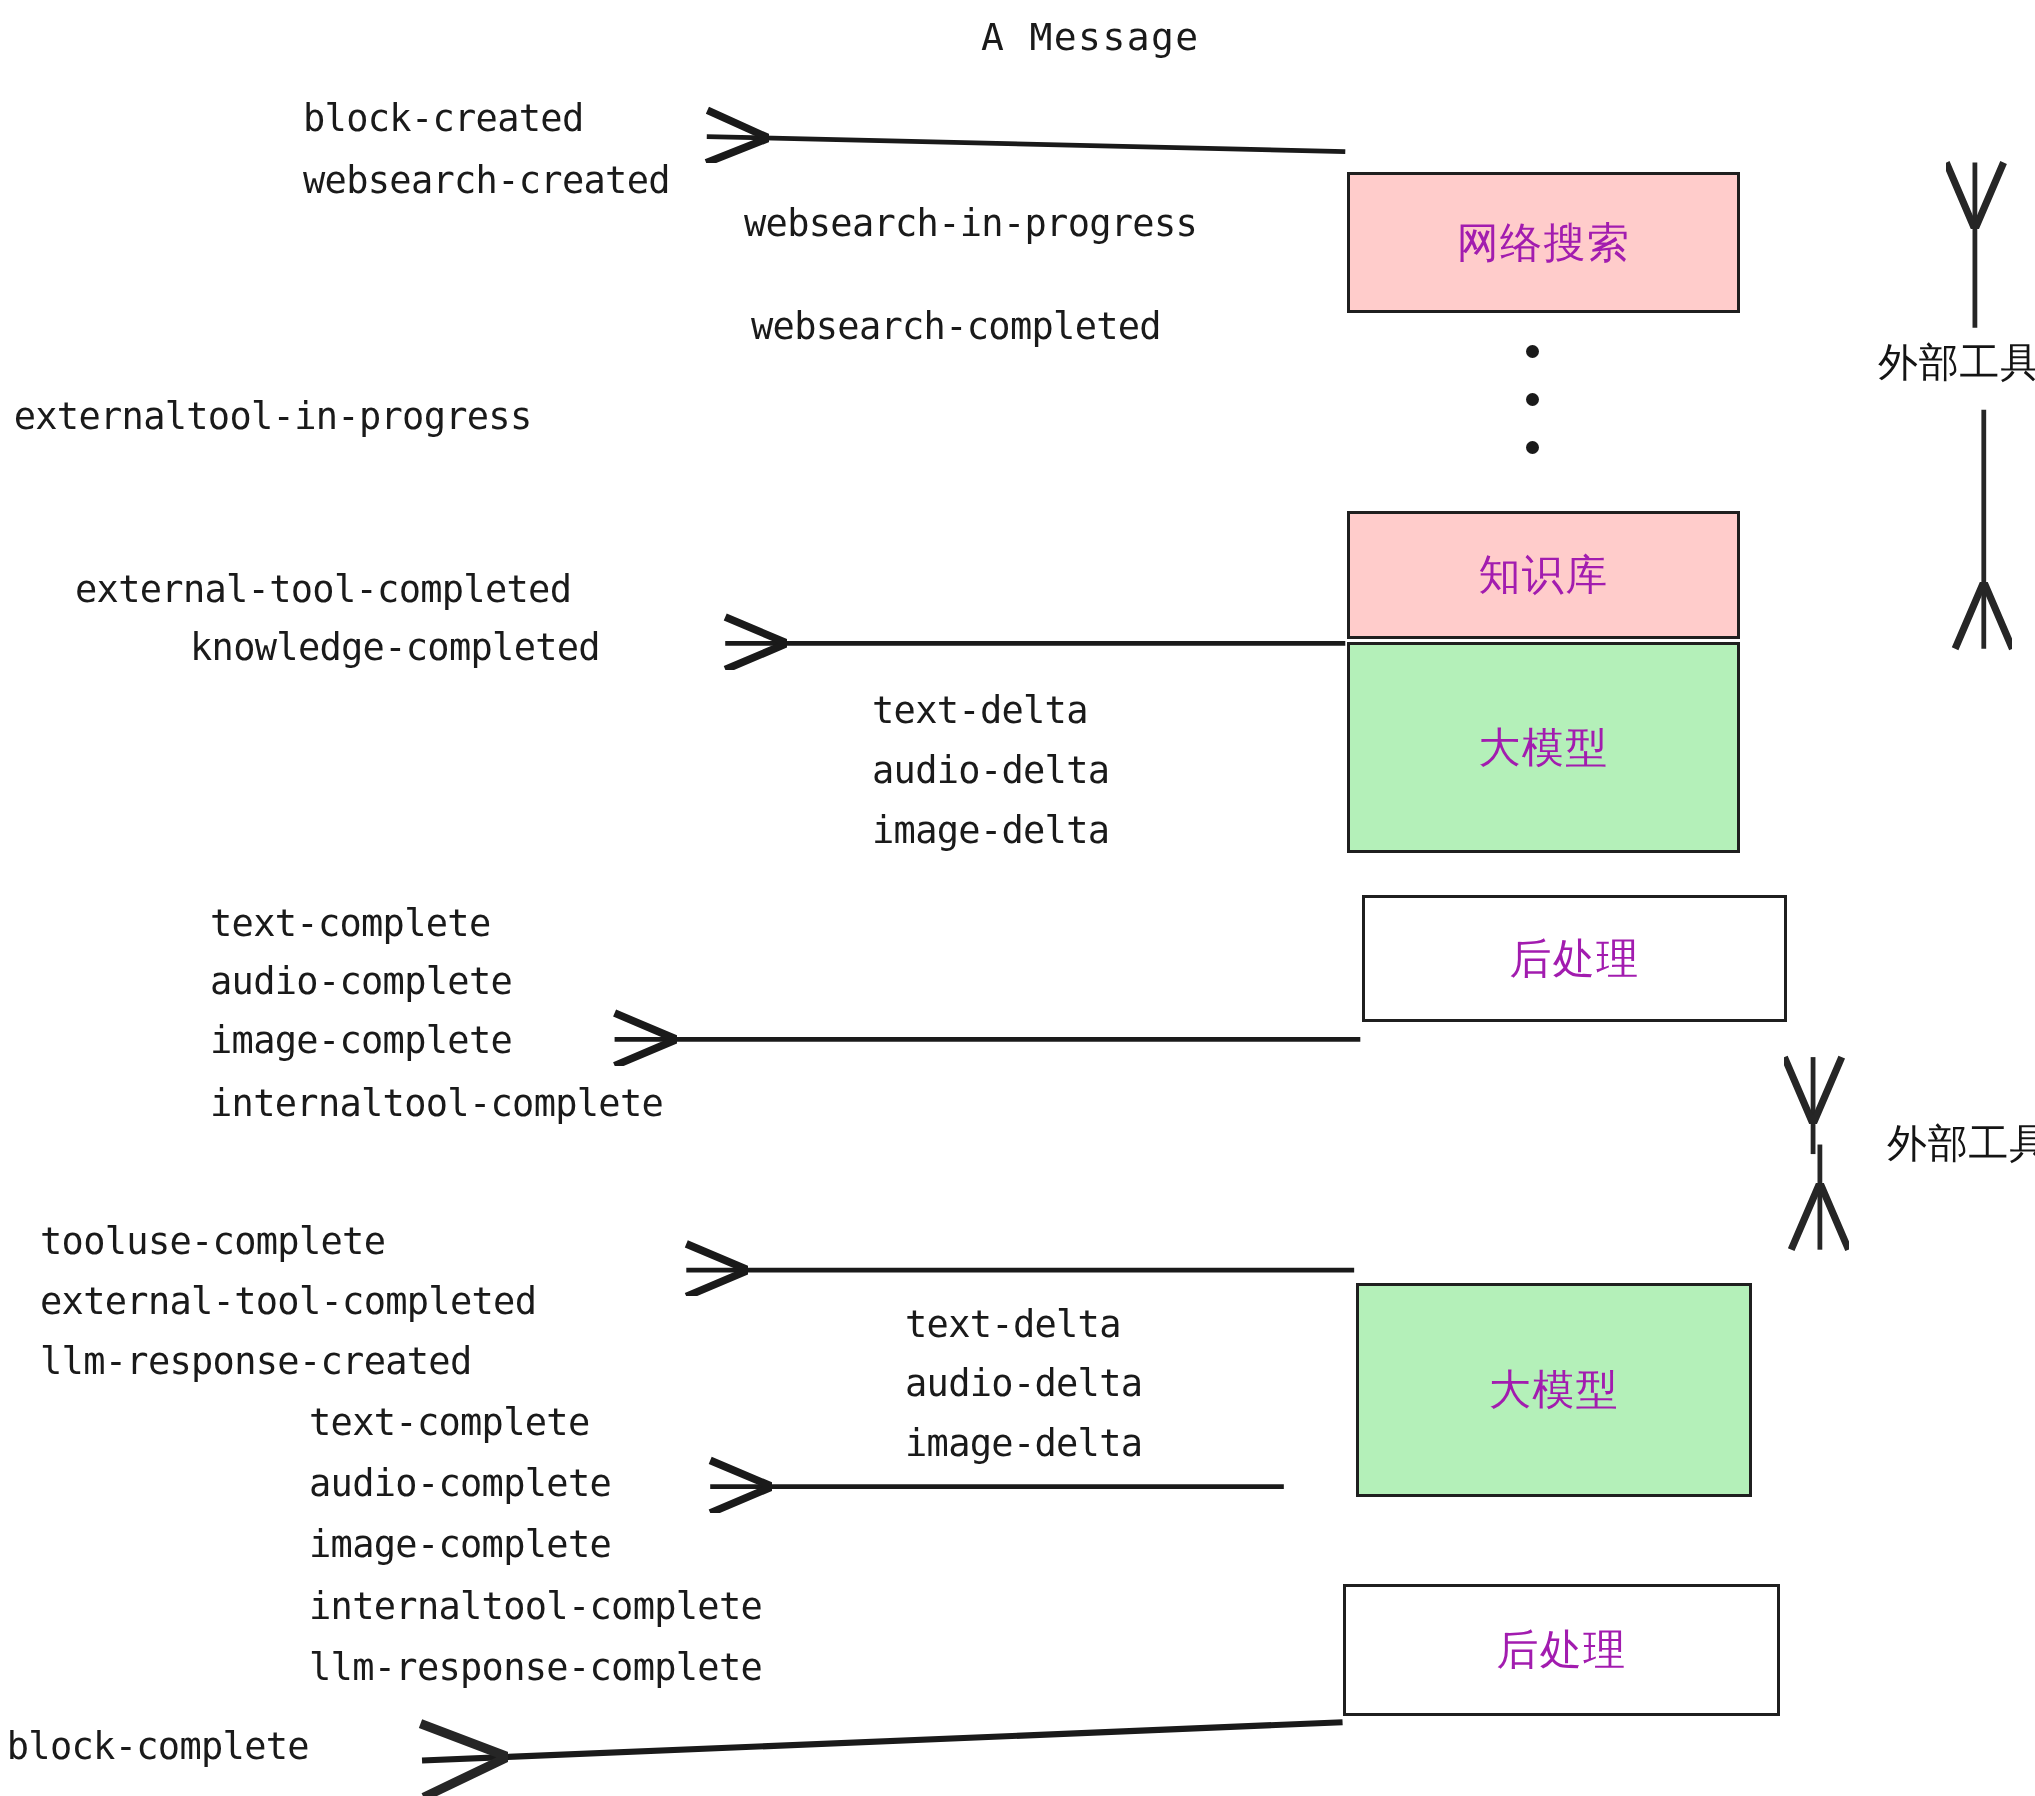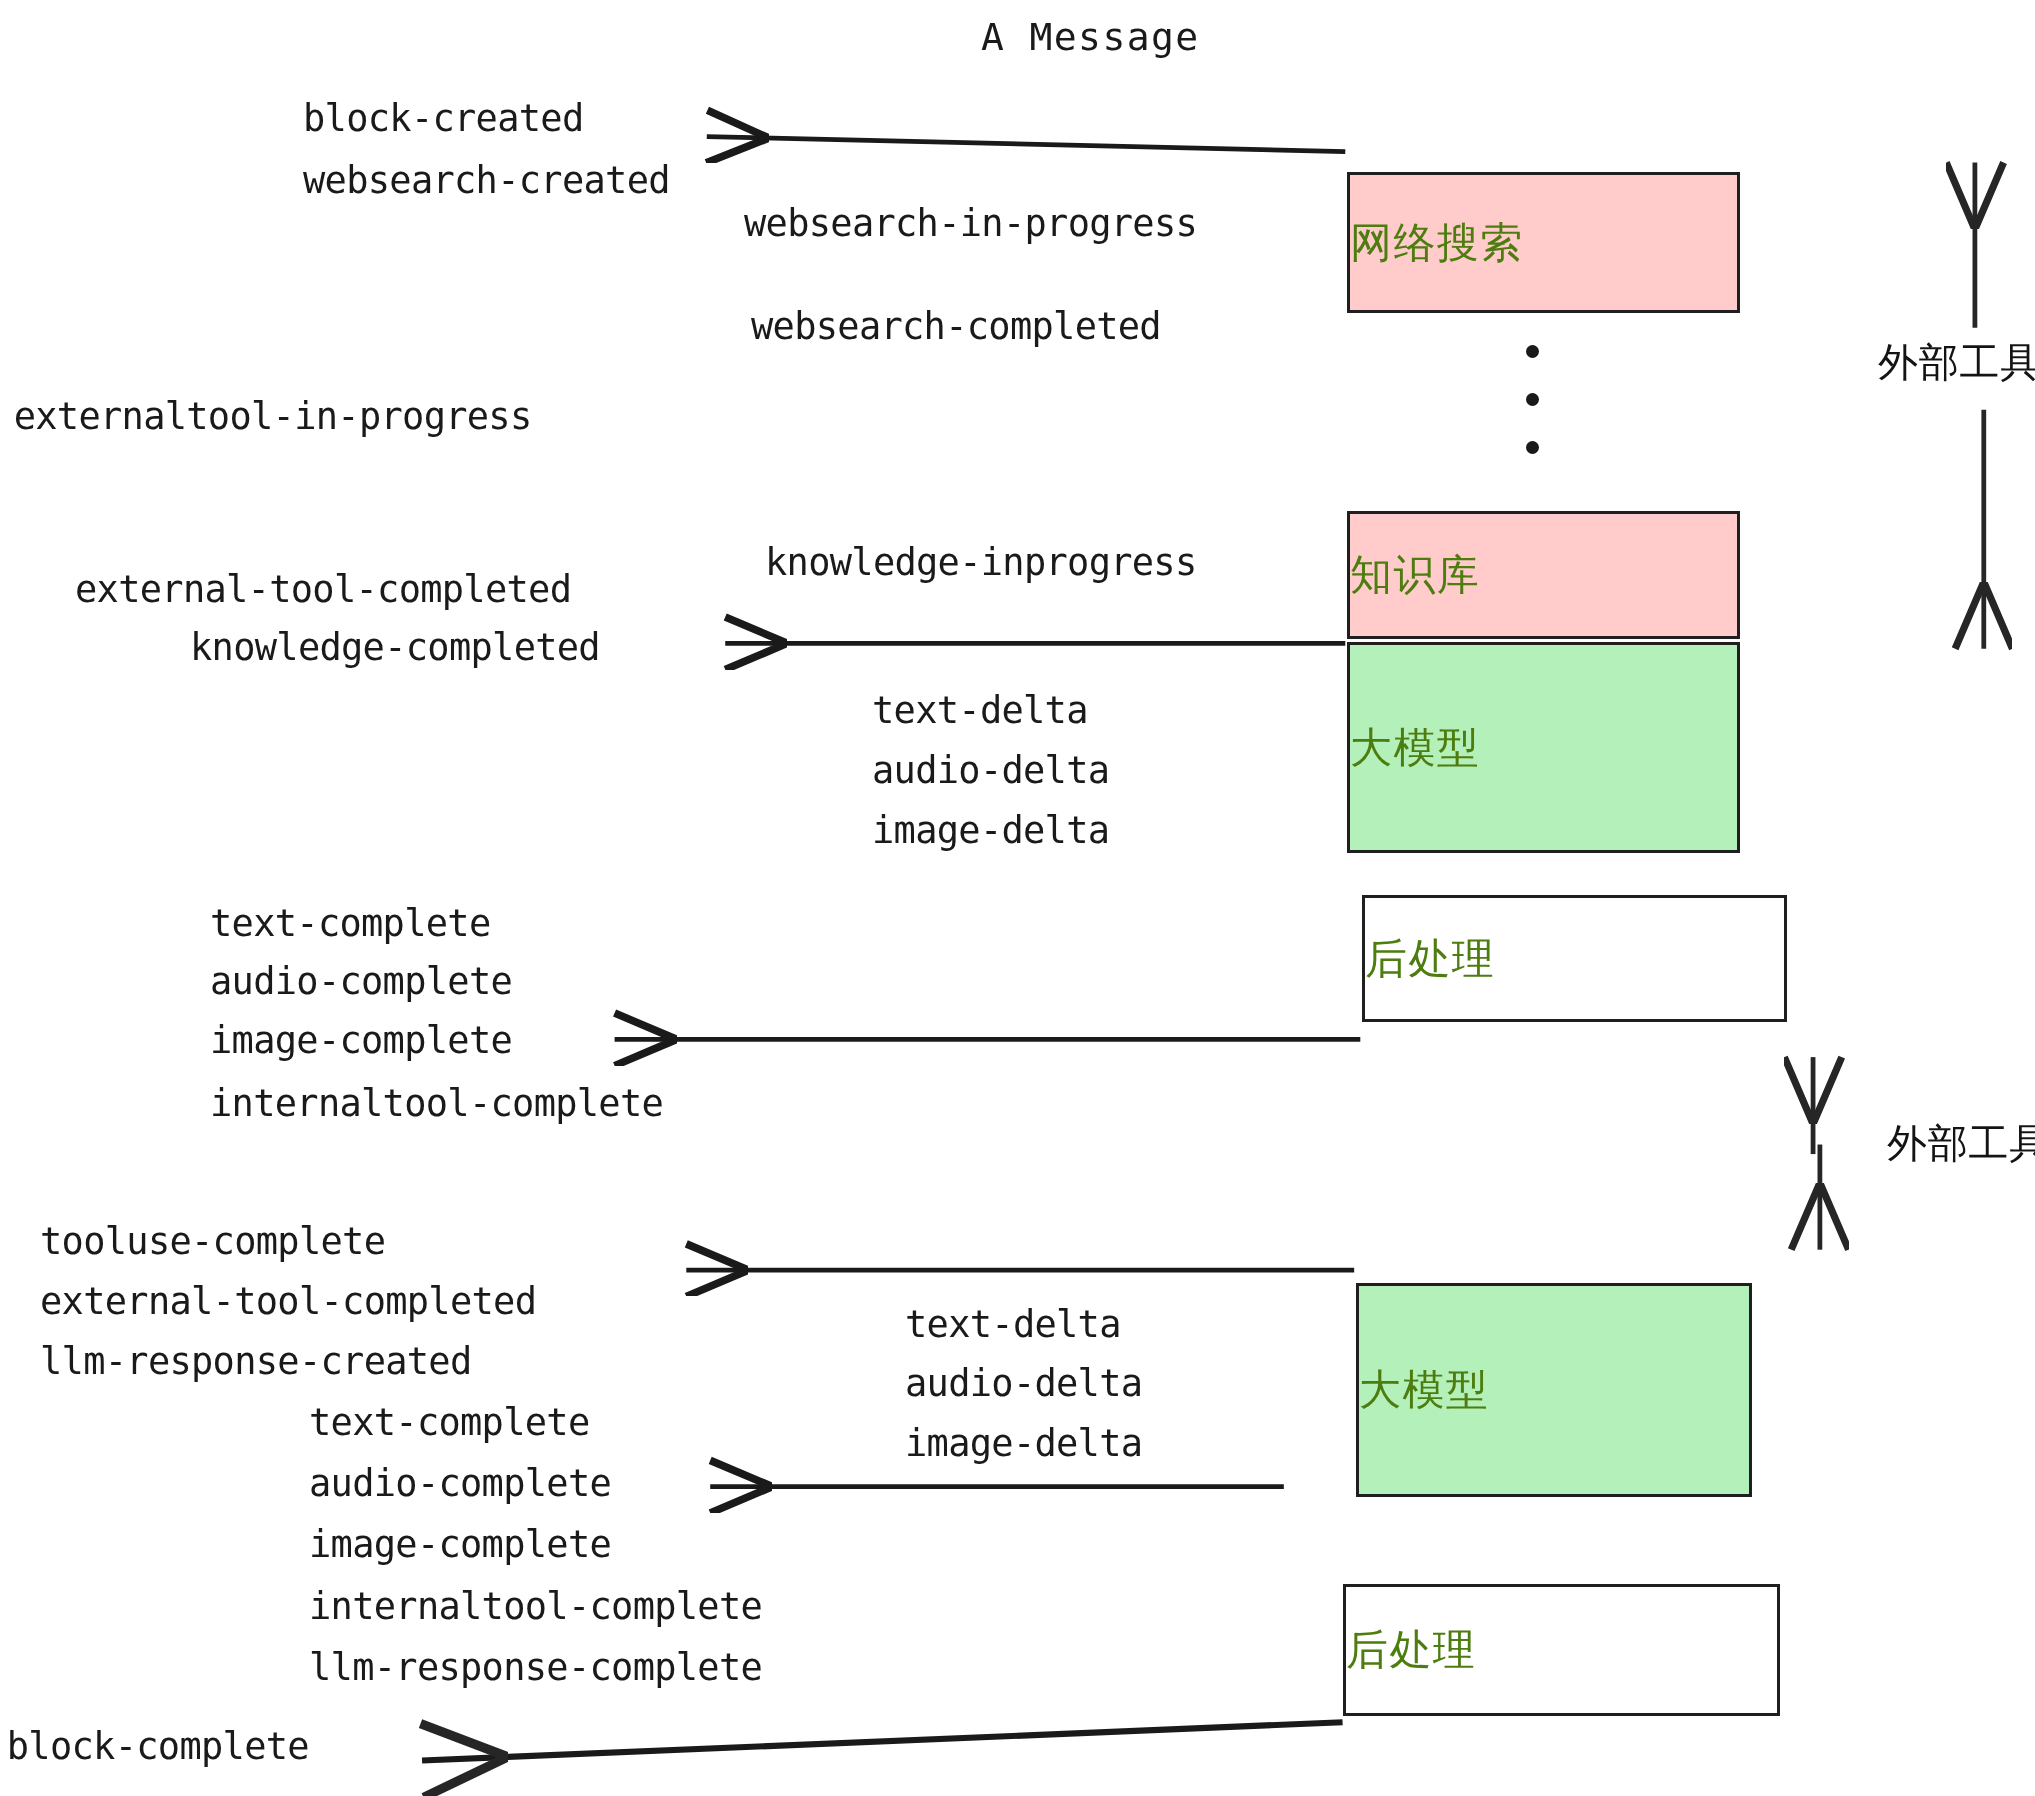--- a/index.html
+++ b/index.html
@@ -33,23 +33,24 @@
     letter-spacing: 1.4px;
     color: #1a1a1a;
     white-space: nowrap;
   }
   .node {
     position: absolute;
     border: 3.4px solid #1f1f1f;
     box-sizing: border-box;
     display: flex;
     align-items: center;
+    justify-content: center;
     font-family: "DejaVu Sans", "Liberation Sans", sans-serif;
     font-size: 42px;
-    color: #4d7c0f;
+    color: #a21caf;
     letter-spacing: 1.4px;
   }
   .node.mono {
     font-family: "DejaVu Sans Mono", "Liberation Mono", monospace;
     font-weight: bold;
     font-size: 40px;
   }
   .sidelabel {
     position: absolute;
     font-family: "DejaVu Sans", "Liberation Sans", sans-serif;
@@ -130,21 +131,20 @@
   <div class="evt" style="left:303px; top:100px;">block-created</div>
 
   <div class="evt" style="left:303px; top:162px;">websearch-created</div>
 
   <div class="evt" style="left:744px; top:205px;">websearch-in-progress</div>
 
   <div class="evt" style="left:751px; top:292px;margin-top:16px;">websearch-completed</div>
 
   <div class="evt" style="left:13.7px; top:398px;">externaltool-in-progress</div>
 
-  <div class="evt" style="left:765px; top:544px;">knowledge-inprogress</div>
 
   <div class="evt" style="left:75px; top:571px;">external-tool-completed</div>
 
   <div class="evt" style="left:190px; top:629px;">knowledge-completed</div>
 
   <div class="evt" style="left:872px; top:692px;">text-delta</div>
   <div class="evt" style="left:872px; top:752px;">audio-delta</div>
   <div class="evt" style="left:872px; top:812px;">image-delta</div>
 
   <div class="evt" style="left:210px; top:905px;">text-complete</div>

